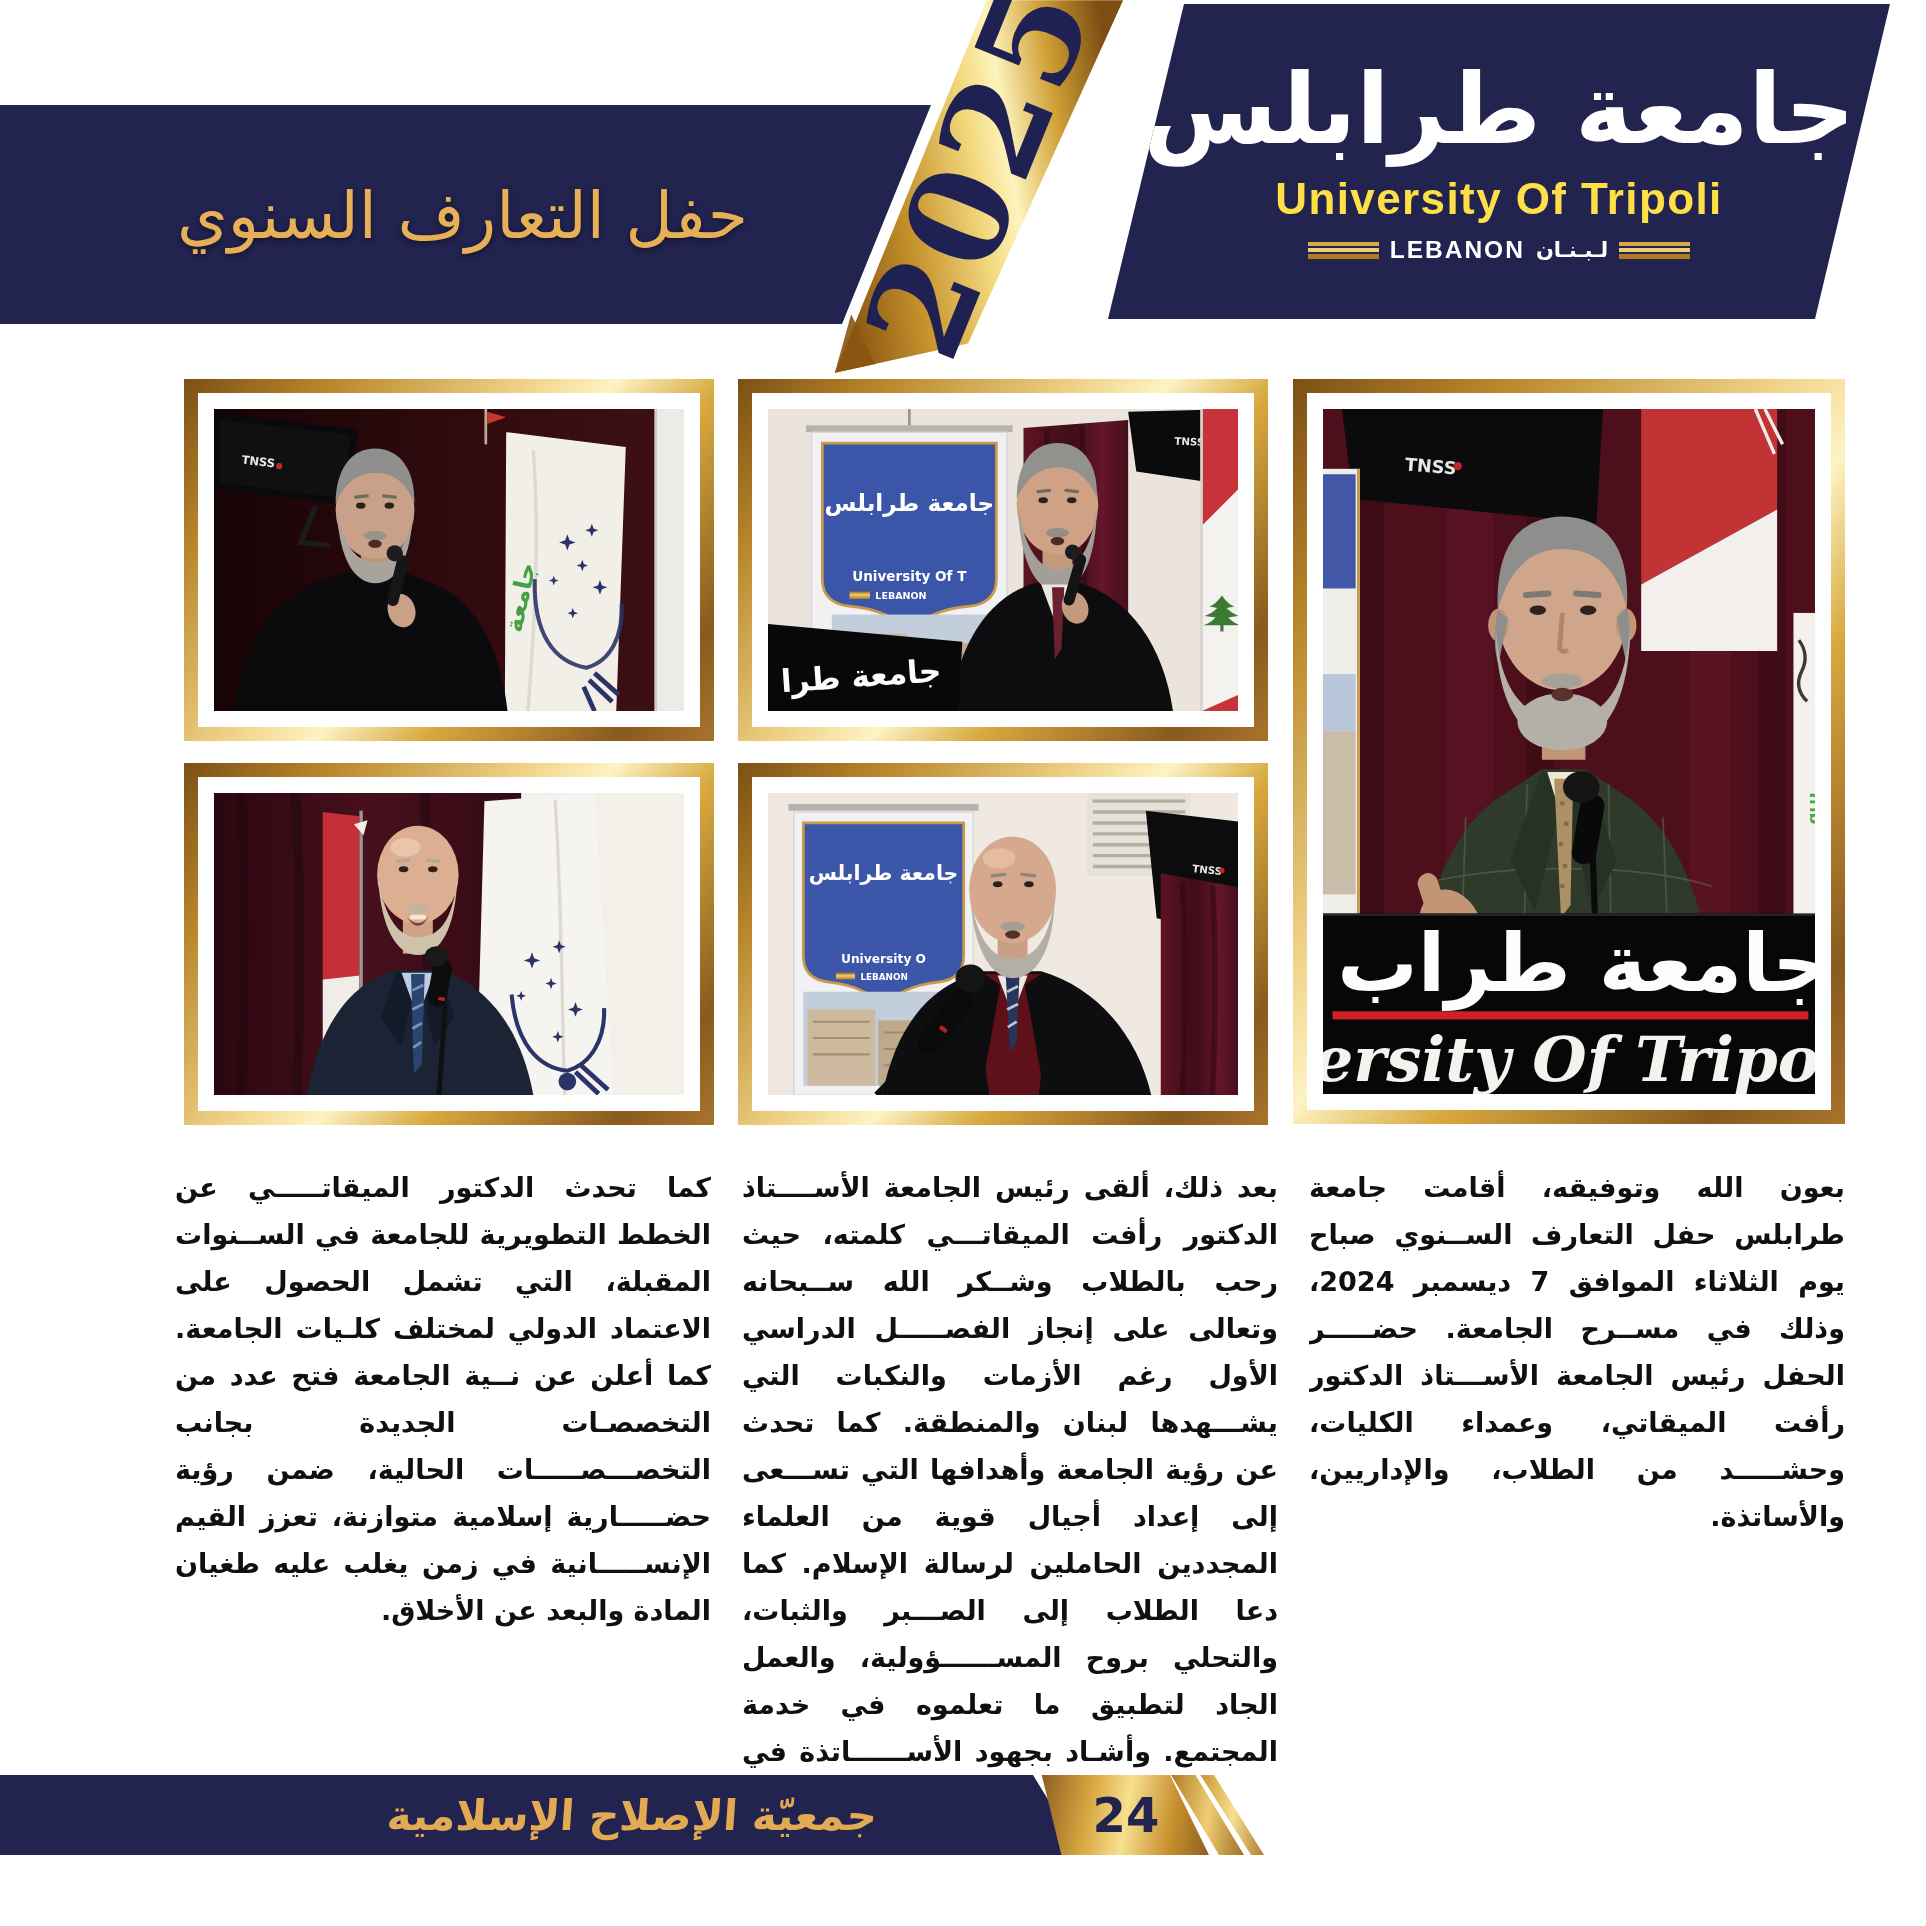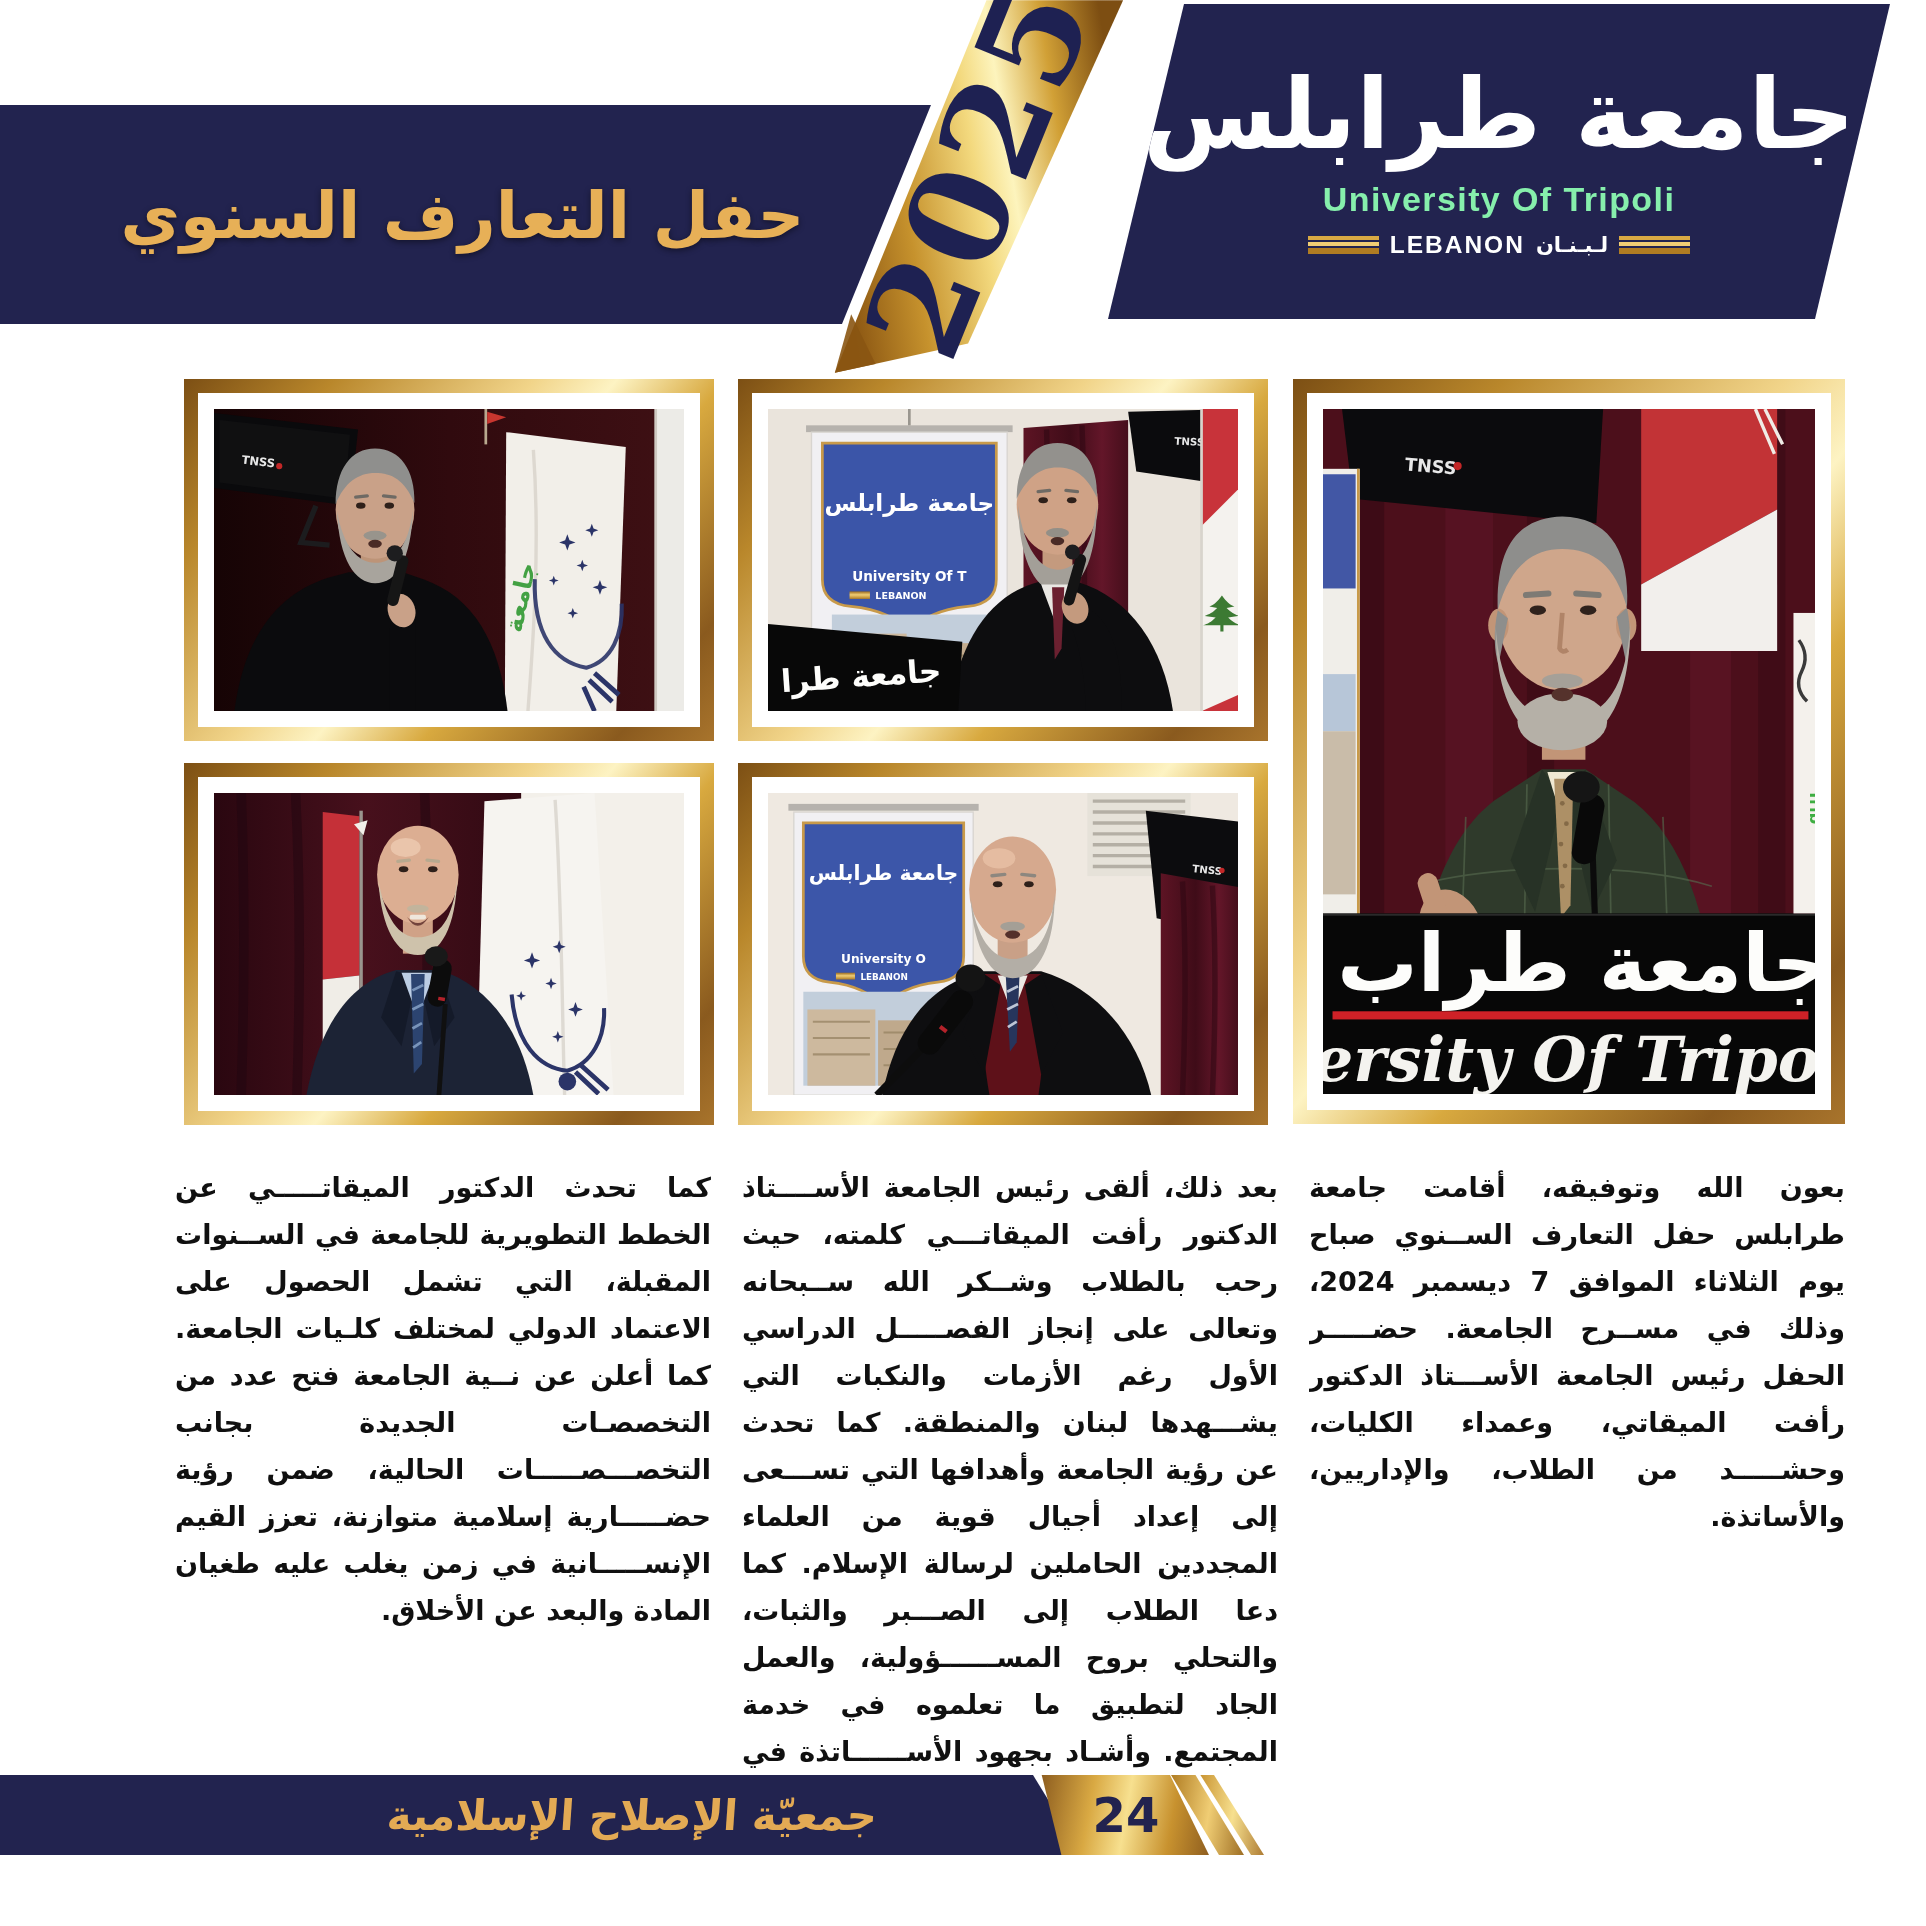--- a/index.html
+++ b/index.html
@@ -8,30 +8,30 @@
     font-family:"DejaVu Sans", sans-serif;overflow:hidden;
   }
   .abs{position:absolute;}
   
   .band-left{
     left:0;top:105px;width:952px;height:219px;background:#22234f;
     clip-path:polygon(0 0,931px 0,842px 219px,0 219px);
   }
   .band-title{
     position:absolute;left:20.4px;top:50%;transform:translateY(-50%);
-    width:884px;text-align:center;color:#e7b057;font-size:65px;font-weight:bold;
+    width:884px;text-align:center;color:#e7b057;font-size:65px;font-weight:normal;
     text-shadow:0 2.7px 6.8px rgba(0,0,0,.45);direction:rtl;
   }
   .logo-block{
     left:1108px;top:4.1px;width:782px;height:315px;background:#22234f;
     clip-path:polygon(76px 0,782px 0,707px 315px,0 315px);
   }
   .logo-inner{position:absolute;inset:0;display:flex;flex-direction:column;align-items:center;justify-content:center;}
   .logo-callig{color:#fff;font-size:97px;font-weight:bold;line-height:1.05;direction:rtl;}
-  .logo-en{color:#86efac;font-size:34px;font-weight:bold;letter-spacing:1.4px;margin-top:13.6px;font-family:"Liberation Sans",sans-serif;}
+  .logo-en{color:#fde047;font-size:44px;font-weight:bold;letter-spacing:1.4px;margin-top:13.6px;font-family:"Liberation Sans",sans-serif;}
   .logo-row{display:flex;align-items:center;gap:11px;margin-top:12.2px;direction:ltr;}
   .gold-bar{
     width:71px;height:17.7px;
     background:linear-gradient(180deg,#d9a943 0 22%,#22234f 22% 34%,#f0cd74 34% 56%,#22234f 56% 68%,#b07c22 68% 100%);
   }
   .logo-country{color:#fff;font-size:24.5px;font-weight:bold;letter-spacing:2px;font-family:"Liberation Sans",sans-serif;}
   .logo-country-ar{color:#fff;font-size:21px;font-weight:bold;}
   
   .frame{
     box-sizing:border-box;padding:13.6px;

